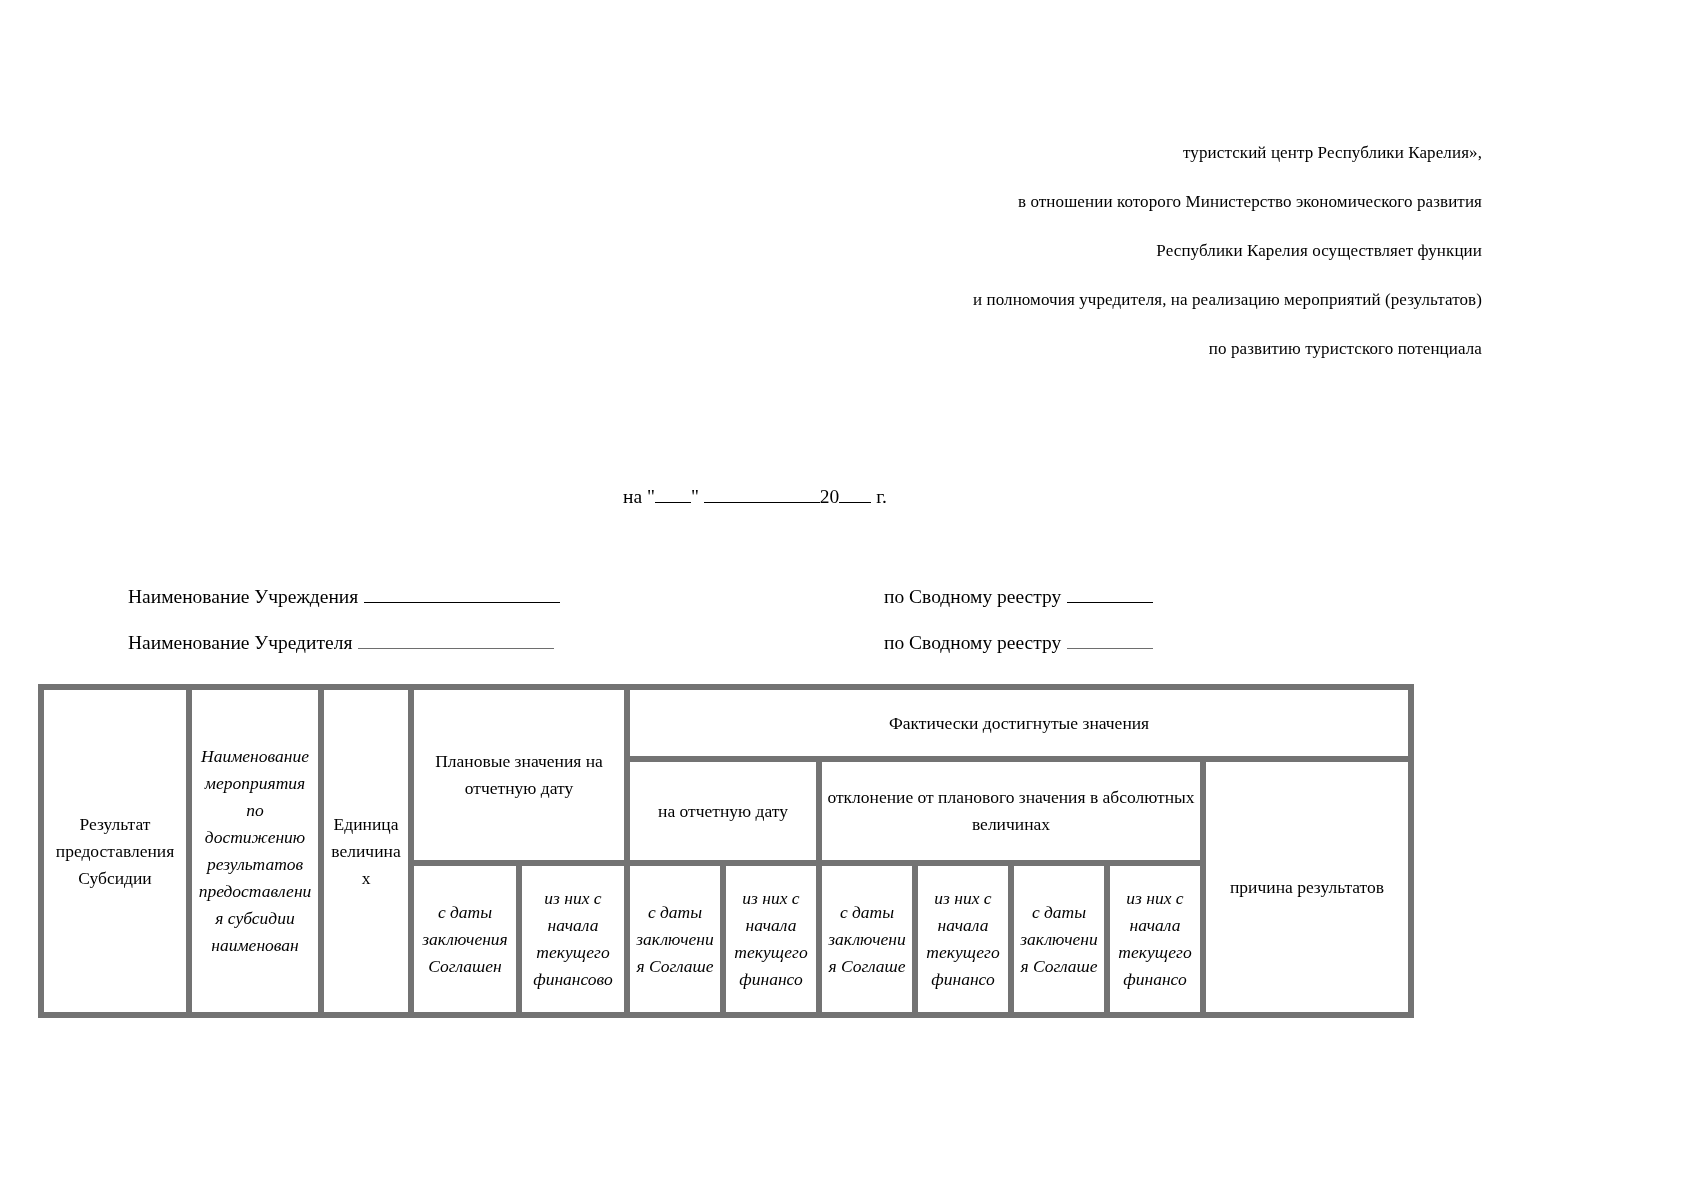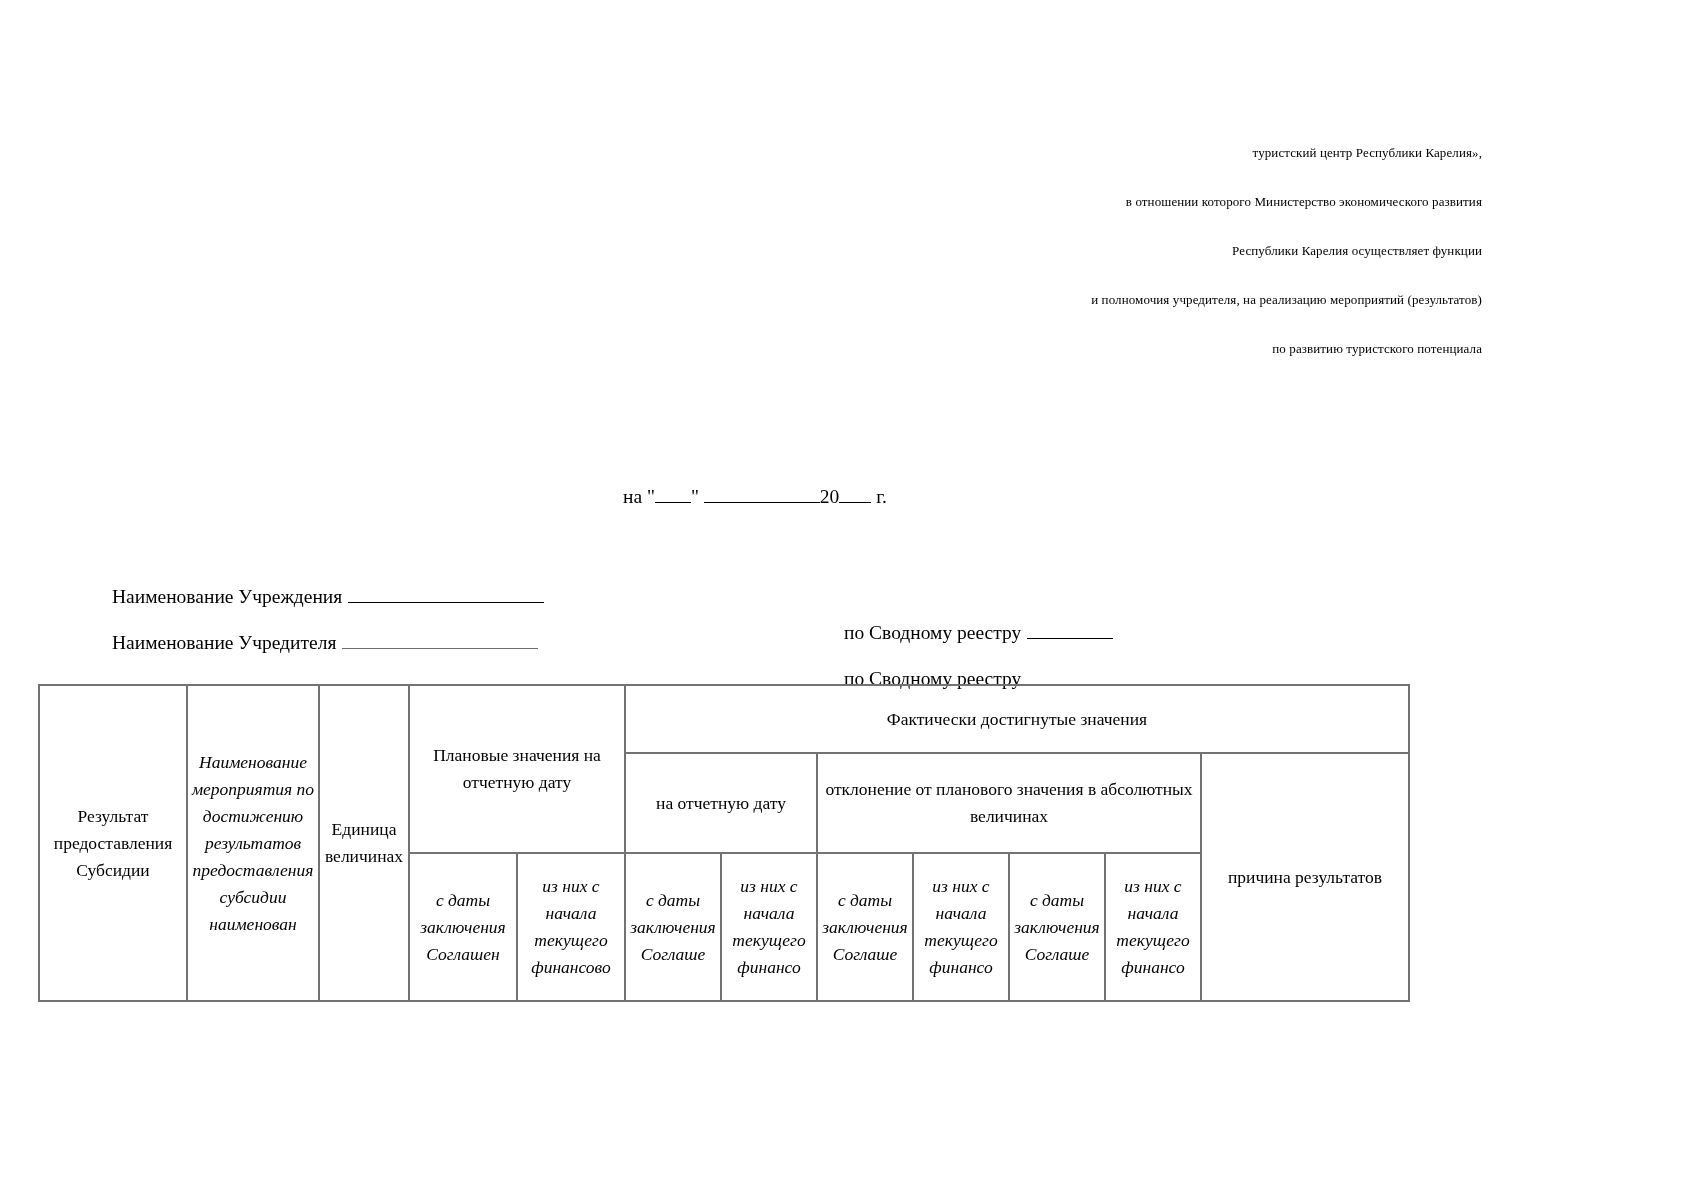--- a/index.html
+++ b/index.html
@@ -24,21 +24,21 @@
 
   
   .header-block {
     position: absolute;
     left: 600px;
     top: 128px;
     width: 882px;
     text-align: right;
   }
   .header-line {
-    font-size: 13px;
+    font-size: 17px;
     line-height: 49px;
     white-space: nowrap;
     letter-spacing: 0.1px;
   }
 
   
   .title-block {
     position: absolute;
     left: 40px;
     top: 470px;
@@ -83,28 +83,27 @@
     width: 1285px;
   }
   .name-row {
     position: relative;
     height: 46px;
     font-size: 19.5px;
     white-space: nowrap;
   }
   .name-left {
     position: absolute;
-    left: 0;
+    left: 16px;
     top: 0;
   }
   .name-right {
     position: absolute;
-    left: 732px;
+    left: 772px;
     top: 0;
-    margin-top: 36px;
   }
   .ul-name {
     display: inline-block;
     border-bottom: 1.5px solid #000;
     width: 196px;
     vertical-align: baseline;
     margin-left: 6px;
   }
   .ul-reg {
     display: inline-block;
@@ -125,21 +124,21 @@
     top: 684px;
     width: 1360px;
   }
   table.report {
     border-collapse: collapse;
     table-layout: fixed;
     width: 1360px;
     font-size: 17.5px;
   }
   table.report td {
-    border: 2px solid #737373;
+    border: 6px solid #737373;
     text-align: center;
     vertical-align: middle;
     padding: 2px 3px;
     line-height: 27px;
     word-wrap: break-word;
     overflow: hidden;
   }
   td.c-result       { width: 148px; }
   td.c-measure      { width: 132px; }
   td.c-unit         { width: 90px;  }

